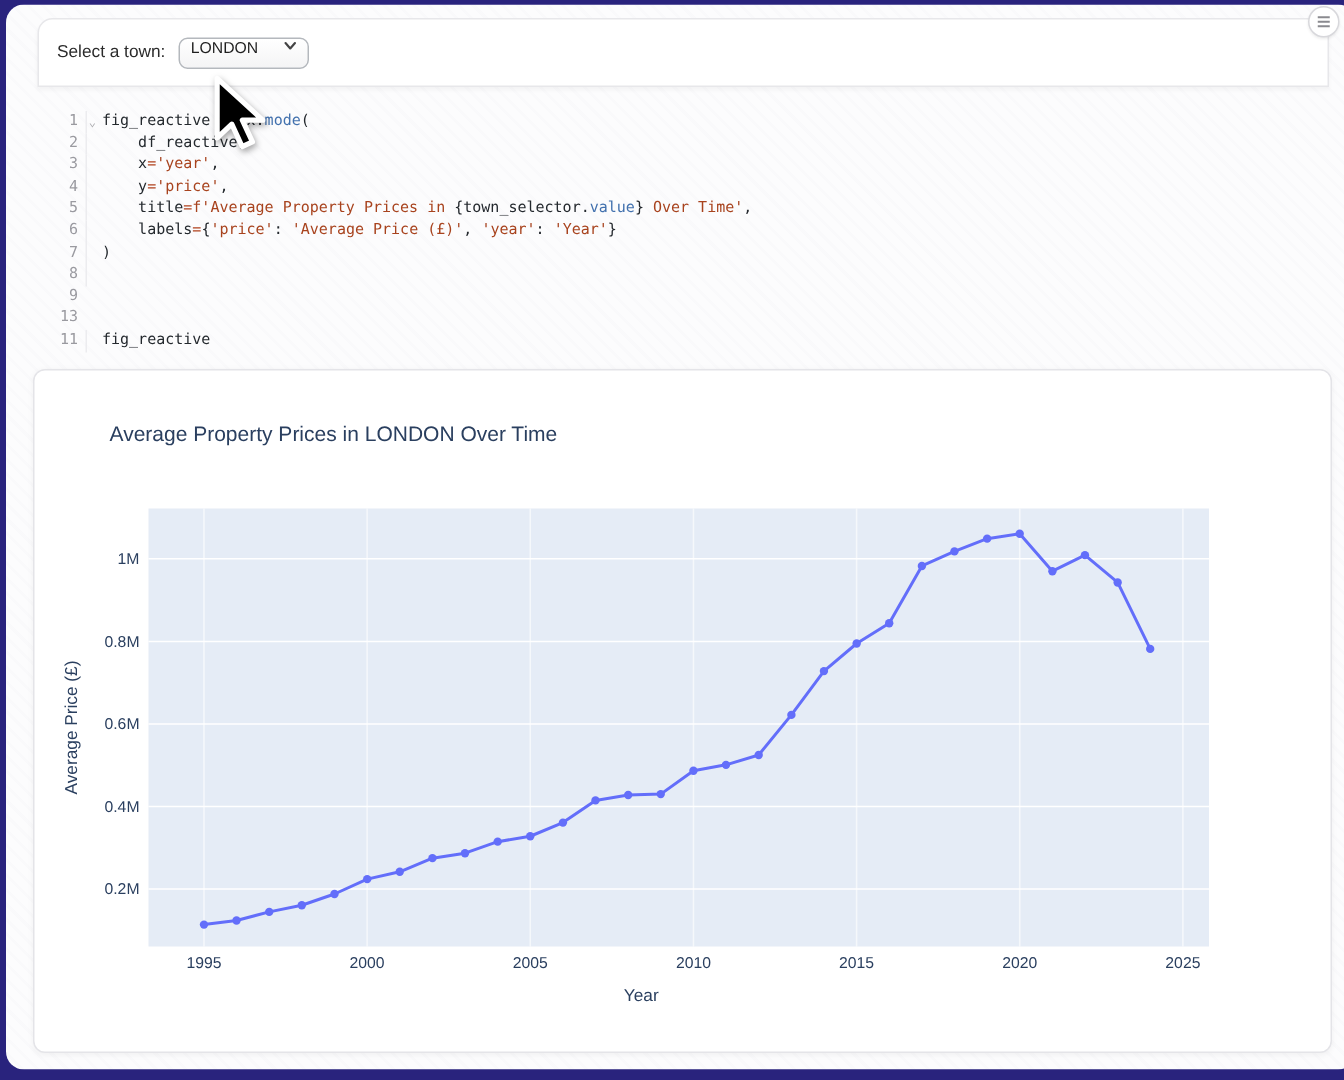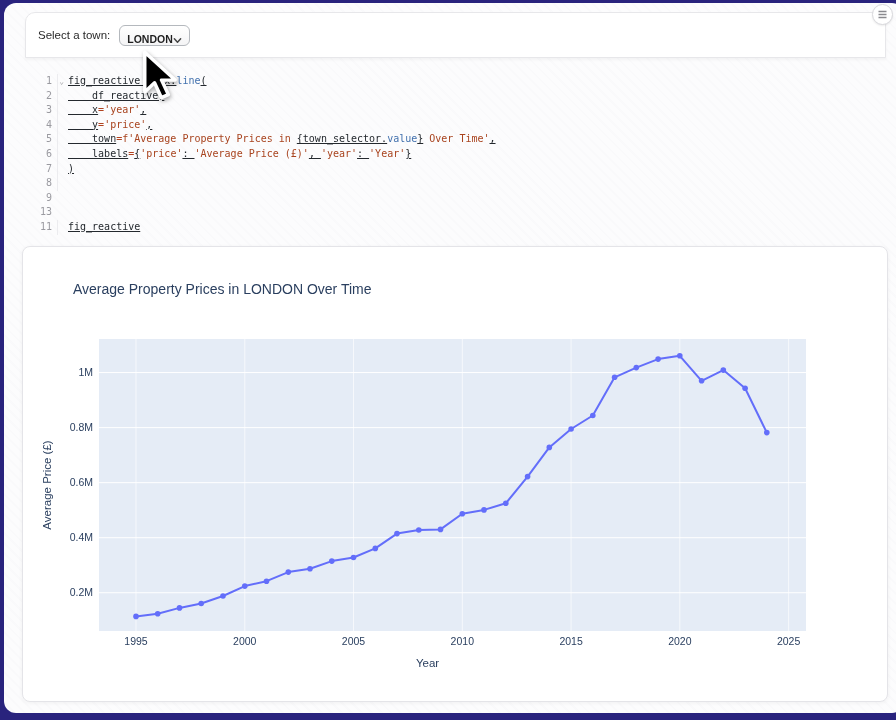--- a/index.html
+++ b/index.html
@@ -14,24 +14,24 @@
 
   
   .select-card {
     position:absolute; left:21px; top:9px; width:861px; height:46px;
     background:#ffffff; border:1px solid #e7e7ea; border-radius:10px 10px 0 0;
     box-shadow:0 2px 3px rgba(0,0,0,0.04);
     display:flex; align-items:center; padding:4px 12px; gap:9px;
   }
   .select-label { font-size:11.5px; color:#2b2b2b; }
   .dropdown {
-    width:71px; height:21px; background:linear-gradient(#ffffff,#f4f4f5);
+    width:87px; height:21px; background:linear-gradient(#ffffff,#f4f4f5);
     border:1px solid #b4b8bd; border-radius:6px;
-    display:flex; align-items:flex-end; justify-content:space-between;
-    padding:0 7px; cursor:pointer;font-weight:bold;
+    display:flex; align-items:flex-start; justify-content:space-between;
+    padding:0 7px; cursor:pointer;
   }
   .dropdown-value { font-size:10.5px; color:#1f1f1f; }
   .dropdown .chev { width:9px; height:9px; flex:none; }
 
   
   .menu-btn {
     position:absolute; left:868px; top:1px; width:21px; height:21px;
     background:#fff; border:1px solid #d8d8dc; border-radius:50%;
     box-shadow:0 1px 2px rgba(0,0,0,0.08);
     display:flex; align-items:center; justify-content:center; cursor:pointer; z-index:5;
@@ -39,21 +39,21 @@
   .menu-btn .bars { display:block; }
 
   
   .code-block { position:absolute; left:21px; top:71px; width:861px; }
   .code-row { display:flex; height:14.6px; line-height:14.6px;
     font-family:"DejaVu Sans Mono", monospace; font-size:10px; white-space:pre; }
   .gutter { width:32px; flex:none; text-align:right; padding-right:5px; color:#9a9aa0;
     position:relative; }
   .fold { position:absolute; right:-7px; top:1px; color:#a9a9ad; font-size:8px; }
   .code-text { border-left:1px solid #ececef; padding-left:10px; color:#222; }
-  .tk-c { color:#24292e;text-decoration:underline; }
+  .tk-c { color:#24292e; }
   .tk-s { color:#a8431e; }
   .tk-o { color:#b0421f; }
   .tk-f { color:#4271ae; }
 
   
   .chart-card {
     position:absolute; left:18px; top:243px; width:866px; height:456px;
     background:#fff; border:1px solid #e4e4e8; border-radius:8px;
     box-shadow:0 1px 4px rgba(0,0,0,0.05); overflow:hidden;
   }
@@ -80,25 +80,25 @@
 
   <div class="menu-btn">
     <svg class="bars" width="9" height="9" viewBox="0 0 9 9">
       <line x1="0.5" y1="1.5" x2="8.5" y2="1.5" stroke="#8a8a8f" stroke-width="1.3"></line>
       <line x1="0.5" y1="4.5" x2="8.5" y2="4.5" stroke="#8a8a8f" stroke-width="1.3"></line>
       <line x1="0.5" y1="7.5" x2="8.5" y2="7.5" stroke="#8a8a8f" stroke-width="1.3"></line>
     </svg>
   </div>
 
   <div class="code-block">
-      <div class="code-row"><span class="gutter">1<span class="fold">⌄</span></span><span class="code-text"><span class="tk-c">fig_reactive </span><span class="tk-o">=</span><span class="tk-c"> px.</span><span class="tk-f">line</span><span class="tk-c">(</span></span></div>
+      <div class="code-row"><span class="gutter">1<span class="fold">⌄</span></span><span class="code-text"><span class="tk-c">fig_reactive </span><span class="tk-o">=</span><span class="tk-c"> px.</span><span class="tk-f">mode</span><span class="tk-c">(</span></span></div>
       <div class="code-row"><span class="gutter">2</span><span class="code-text"><span class="tk-c">    df_reactive,</span></span></div>
       <div class="code-row"><span class="gutter">3</span><span class="code-text"><span class="tk-c">    x</span><span class="tk-o">=</span><span class="tk-s">'year'</span><span class="tk-c">,</span></span></div>
       <div class="code-row"><span class="gutter">4</span><span class="code-text"><span class="tk-c">    y</span><span class="tk-o">=</span><span class="tk-s">'price'</span><span class="tk-c">,</span></span></div>
-      <div class="code-row"><span class="gutter">5</span><span class="code-text"><span class="tk-c">    town</span><span class="tk-o">=</span><span class="tk-s">f'Average Property Prices in </span><span class="tk-c">{town_selector.</span><span class="tk-f">value</span><span class="tk-c">}</span><span class="tk-s"> Over Time'</span><span class="tk-c">,</span></span></div>
+      <div class="code-row"><span class="gutter">5</span><span class="code-text"><span class="tk-c">    title</span><span class="tk-o">=</span><span class="tk-s">f'Average Property Prices in </span><span class="tk-c">{town_selector.</span><span class="tk-f">value</span><span class="tk-c">}</span><span class="tk-s"> Over Time'</span><span class="tk-c">,</span></span></div>
       <div class="code-row"><span class="gutter">6</span><span class="code-text"><span class="tk-c">    labels</span><span class="tk-o">=</span><span class="tk-c">{</span><span class="tk-s">'price'</span><span class="tk-c">: </span><span class="tk-s">'Average Price (£)'</span><span class="tk-c">, </span><span class="tk-s">'year'</span><span class="tk-c">: </span><span class="tk-s">'Year'</span><span class="tk-c">}</span></span></div>
       <div class="code-row"><span class="gutter">7</span><span class="code-text"><span class="tk-c">)</span></span></div>
       <div class="code-row"><span class="gutter">8</span><span class="code-text"><span class="tk-c"></span></span></div>
       <div class="code-row"><span class="gutter">9</span></div>
       <div class="code-row"><span class="gutter">13</span></div>
       <div class="code-row"><span class="gutter">11</span><span class="code-text"><span class="tk-c">fig_reactive</span></span></div>
     </div>
 
   <div class="chart-card">
     <svg id="chart-svg" width="864" height="454" viewBox="0 0 864 454">

